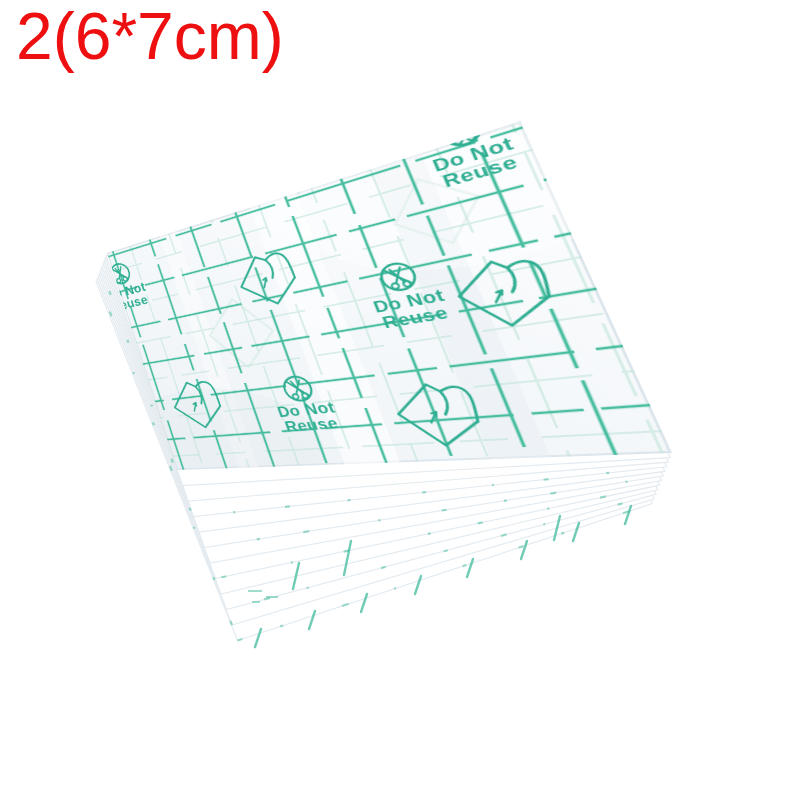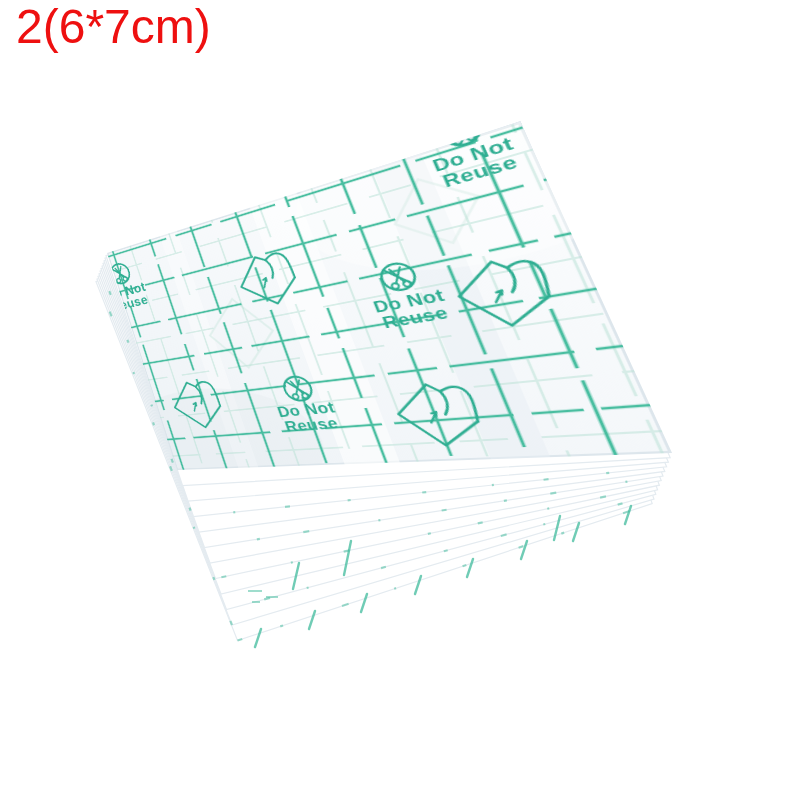--- a/index.html
+++ b/index.html
@@ -1,19 +1,19 @@
 <!DOCTYPE html>
 <html style="--label-red: #ee1010; --grid-teal: #40bb9c; --print-teal: #2fae92; --ghost-teal: #bde3d8; --film-bg: #f1f5f8; --layer-edge: #e4ebf0;"><head>
 <meta charset="utf-8">
 <style>
   html,body{margin:0;padding:0;background:#fff;}
   .stage{position:relative;width:800px;height:800px;background:#fff;overflow:hidden;
          font-family:"Liberation Sans",sans-serif;}
   .size-label{position:absolute;left:16px;top:0px;
-              font-size:48px;line-height:1.12;font-weight:400;
+              font-size:66px;line-height:1.12;font-weight:400;
               color:var(--label-red,#ee1010);letter-spacing:0;}
   .product{position:absolute;left:0;top:0;width:800px;height:800px;}
   .stack-svg{position:absolute;left:0;top:0;}
   .sheet{position:absolute;left:0;top:0;width:480px;height:330px;
          transform-origin:0 0;
          transform:matrix3d(0.48417,-0.36125,0,-0.00072375, 0.18048,0.57364,0,-0.0001787, 0,0,1,0, 107,253,0,1);}
   .layer{fill:#ffffff;stroke:var(--layer-edge,#e4ebf0);stroke-width:1.2;}
   .speckle{stroke:var(--grid-teal,#40bb9c);stroke-width:2.2;opacity:.5;fill:none;}
   .tick{stroke:var(--grid-teal,#40bb9c);stroke-width:2.4;opacity:.75;stroke-linecap:round;fill:none;}
   .grid-main{stroke:var(--grid-teal,#40bb9c);stroke-width:2.7;opacity:.95;fill:none;}

